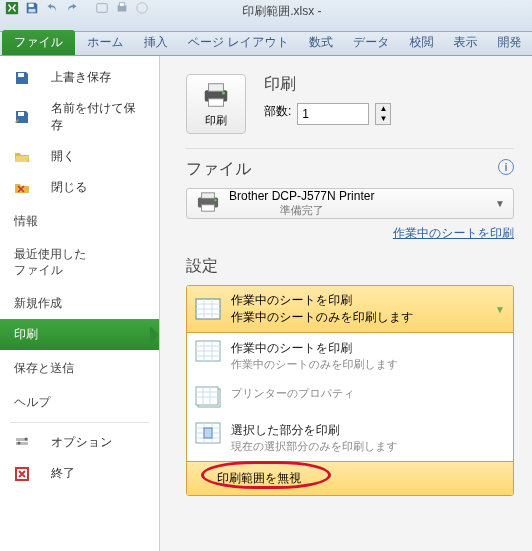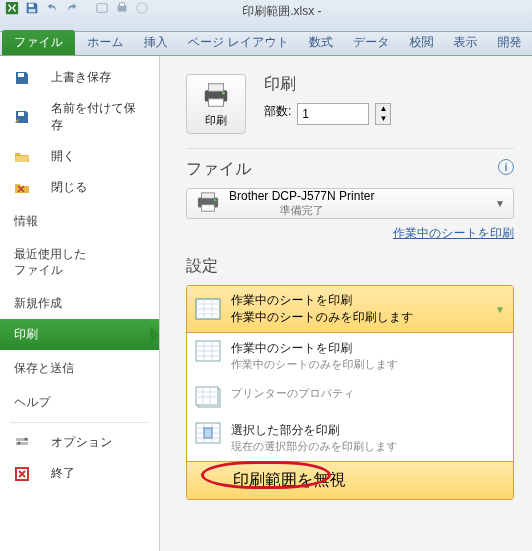--- a/index.html
+++ b/index.html
@@ -40,21 +40,21 @@
   .printer-row .dd { margin-left:auto; color:#666; font-size:10px; }
   .link { color:#3161a3; text-decoration:underline; font-size:12px; float:right; margin-top:6px; cursor:pointer; }
   .settings-dd { border:1px solid #d8a038; border-radius:3px; overflow:hidden; margin-top:6px; background:#fff; }
   .settings-dd .sel { background:linear-gradient(#ffe9a8,#ffd873); border-bottom:1px solid #d8a038; display:flex; align-items:center; padding:6px 8px; gap:10px; cursor:pointer; }
   .settings-dd .sel .dd { margin-left:auto; color:#7a5; font-size:10px; }
   .opt { display:flex; gap:10px; padding:7px 8px; align-items:flex-start; cursor:pointer; }
   .opt-icon { width:26px; height:22px; flex-shrink:0; }
   .opt-icon svg { width:26px; height:22px; }
   .opt .t1 { font-size:12px; color:#222; }
   .opt .t2 { font-size:11px; color:#888; }
-  .ignore-row { background:linear-gradient(#ffe9a8,#ffd76f); padding:8px 46px; font-size:16px; position:relative; cursor:pointer; border-top:1px solid #d8a038; }
+  .ignore-row { background:linear-gradient(#ffe9a8,#ffd76f); padding:8px 30px; font-size:12px; position:relative; cursor:pointer; border-top:1px solid #d8a038; }
   .red-circle { position:absolute; border:3px solid #d4122a; border-radius:50%/60%; width:130px; height:28px; left:14px; top:-1px; pointer-events:none; }
   .smicon svg { width:16px; height:16px; }
 </style>
 </head>
 <body>
 
 <div class="titlebar">
   <div class="qat">
     <div class="qicon">
         <svg viewBox="0 0 16 16">

